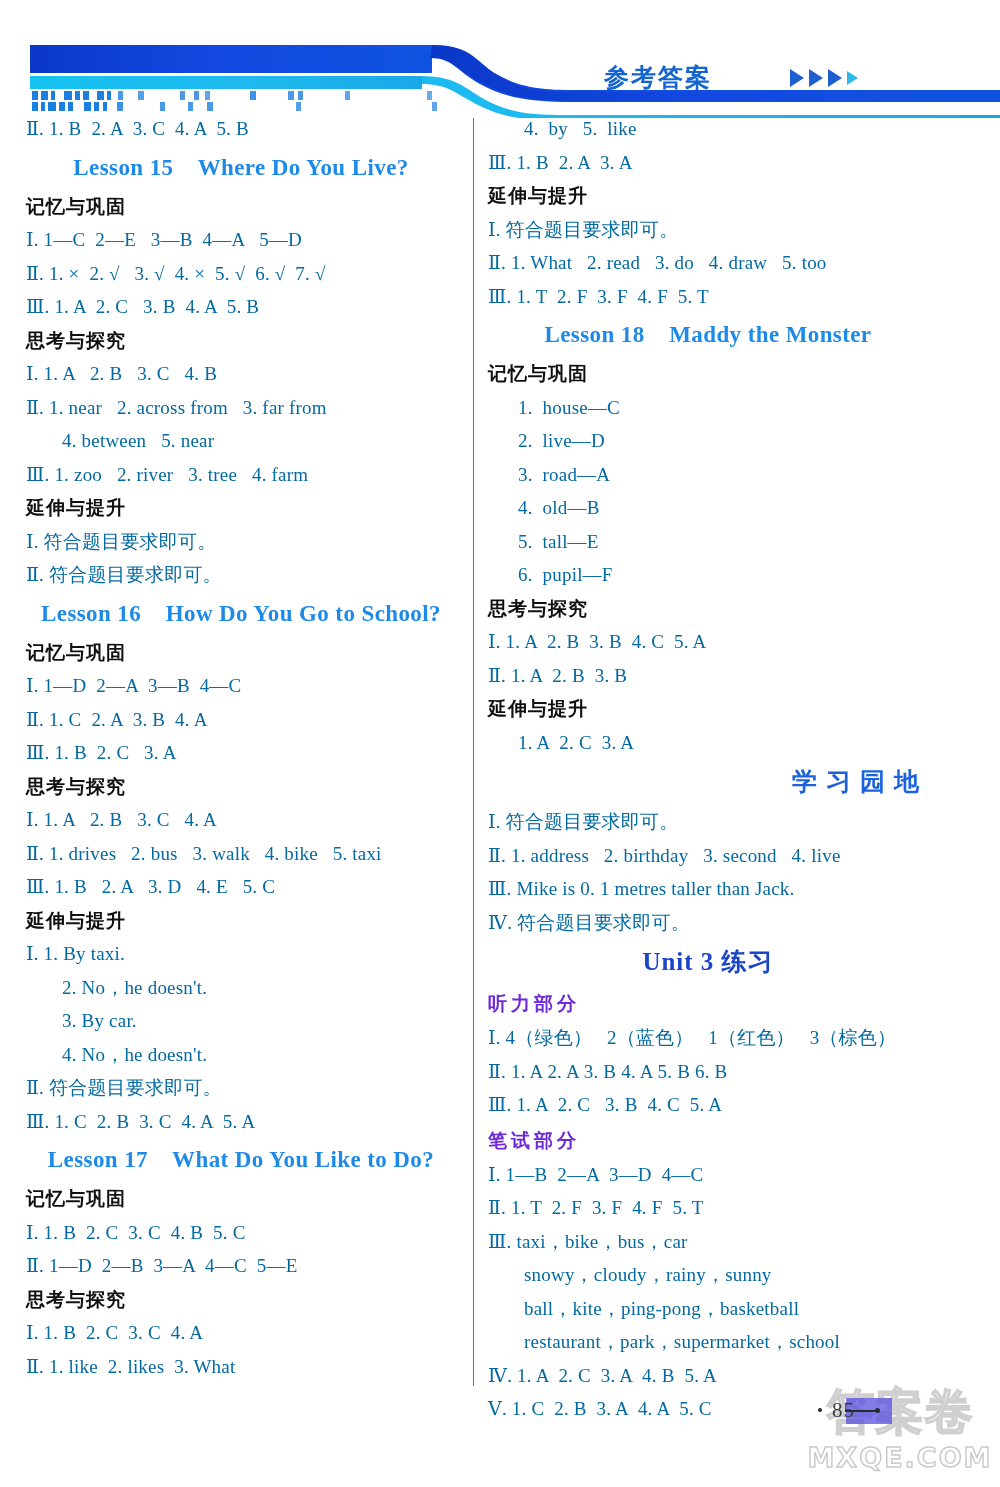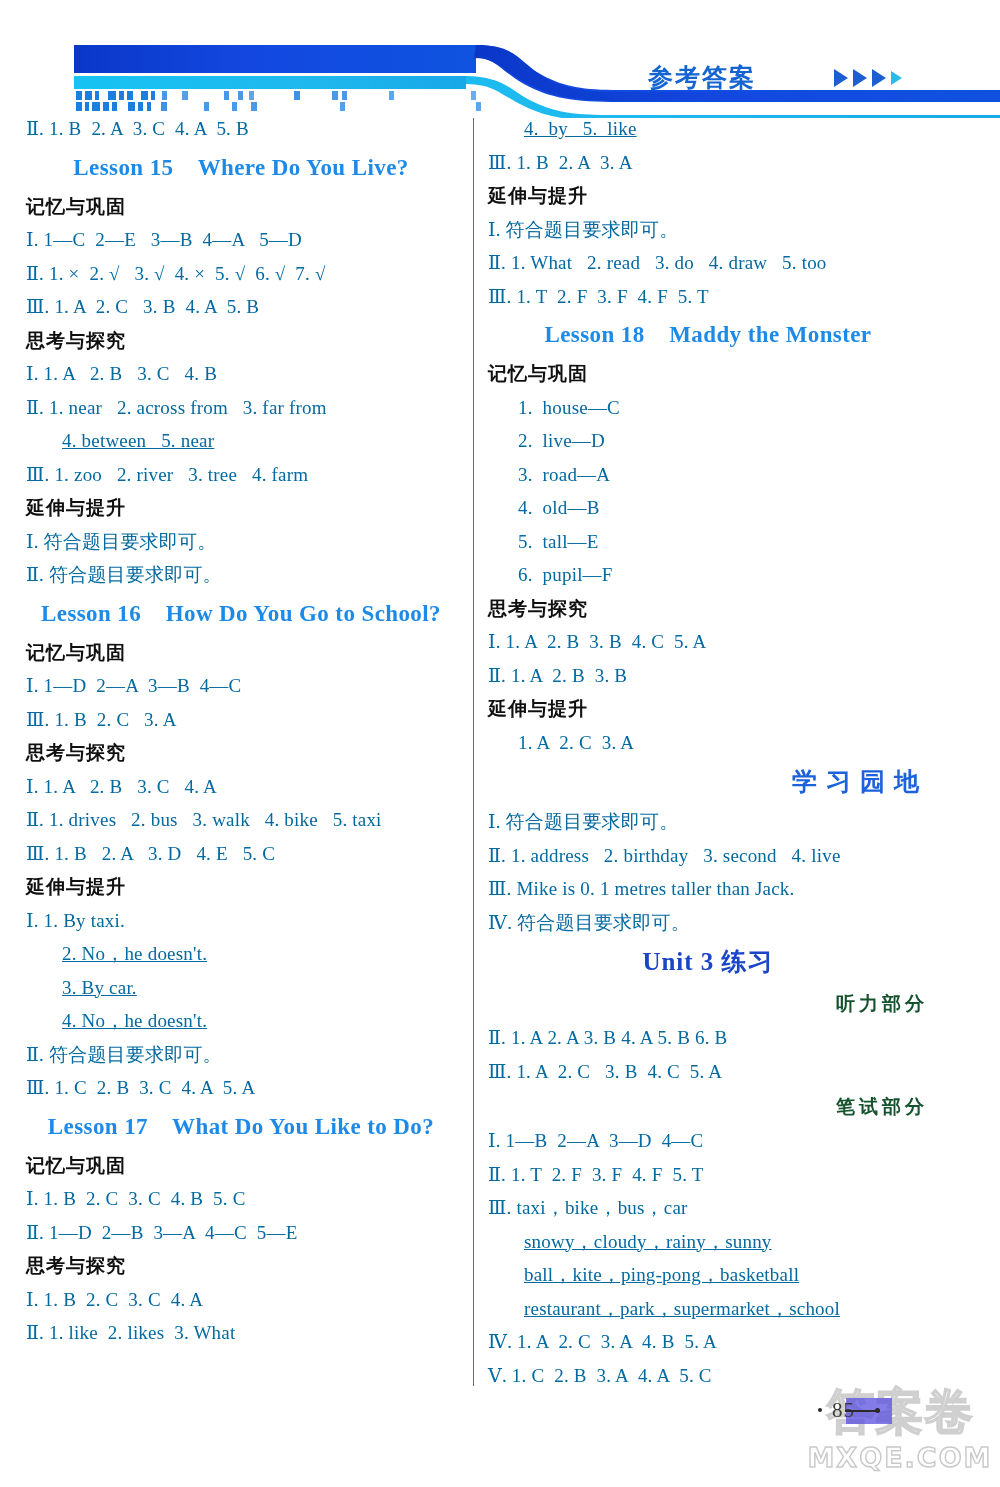--- a/index.html
+++ b/index.html
@@ -15,21 +15,20 @@
     color: #1b1b1b;
     overflow: hidden;
   }
 
   
   .header {
     position: absolute;
     left: 0; top: 0;
     width: 909px;
     height: 118px;
-    margin-left: 44px;
   }
   .band-wrap { position: absolute; left: 0; top: 0; width: 1000px; height: 118px; }
 
   .hdr-title {
     position: absolute;
     left: 604px;
     top: 61px;
     font-family: "DejaVu Sans", sans-serif;
     font-size: 25px;
     font-weight: bold;
@@ -74,21 +73,21 @@
   }
 
   
   .line {
     font-size: 19px;
     line-height: 33.5px;
     white-space: pre;
     color: #0369a1;
     letter-spacing: 0.2px;
   }
-  .line.indent1 { padding-left: 36px; text-decoration: underline; }
+  .line.indent1 { padding-left: 36px; }
   .line.indent2 { padding-left: 30px; }
 
   .cn-head {
     font-family: "DejaVu Sans", sans-serif;
     font-size: 19px;
     font-weight: bold;
     line-height: 33.5px;
     color: #101010;
     letter-spacing: 1px;
   }
@@ -121,22 +120,22 @@
     color: #1b45c8;
     text-align: center;
     letter-spacing: 1px;
     line-height: 46px;
   }
 
   .part-title {
     font-family: "DejaVu Sans", sans-serif;
     font-size: 19px;
     font-weight: bold;
-    color: #14532d;
-    text-align: right;
+    color: #6d28d9;
+    text-align: left;
     letter-spacing: 4px;
     line-height: 36px;
   }
   .page-num {
     position: absolute;
     left: 832px;
     top: 1398px;
     font-family: "Liberation Serif", serif;
     font-size: 21px;
     color: #3b3b3b;
@@ -284,20 +283,21 @@
     <div class="line">Ⅰ. 1. A   2. B   3. C   4. B</div>
     <div class="line">Ⅱ. 1. near   2. across from   3. far from</div>
     <div class="line indent1">4. between   5. near</div>
     <div class="line">Ⅲ. 1. zoo   2. river   3. tree   4. farm</div>
     <div class="cn-head">延伸与提升</div>
     <div class="line">Ⅰ. 符合题目要求即可。</div>
     <div class="line">Ⅱ. 符合题目要求即可。</div>
     <div class="lesson-head">Lesson 16    How Do You Go to School?</div>
     <div class="cn-head">记忆与巩固</div>
     <div class="line">Ⅰ. 1—D  2—A  3—B  4—C</div>
+    <div class="line">Ⅱ. 1. C  2. A  3. B  4. A</div>
     <div class="line">Ⅲ. 1. B  2. C   3. A</div>
     <div class="cn-head">思考与探究</div>
     <div class="line">Ⅰ. 1. A   2. B   3. C   4. A</div>
     <div class="line">Ⅱ. 1. drives   2. bus   3. walk   4. bike   5. taxi</div>
     <div class="line">Ⅲ. 1. B   2. A   3. D   4. E   5. C</div>
     <div class="cn-head">延伸与提升</div>
     <div class="line">Ⅰ. 1. By taxi.</div>
     <div class="line indent1">2. No，he doesn't.</div>
     <div class="line indent1">3. By car.</div>
     <div class="line indent1">4. No，he doesn't.</div>
@@ -332,20 +332,21 @@
     <div class="line">Ⅱ. 1. A  2. B  3. B</div>
     <div class="cn-head">延伸与提升</div>
     <div class="line indent2">1. A  2. C  3. A</div>
     <div class="section-title-cn">学习园地</div>
     <div class="line">Ⅰ. 符合题目要求即可。</div>
     <div class="line">Ⅱ. 1. address   2. birthday   3. second   4. live</div>
     <div class="line">Ⅲ. Mike is 0. 1 metres taller than Jack.</div>
     <div class="line">Ⅳ. 符合题目要求即可。</div>
     <div class="unit-title">Unit 3 练习</div>
     <div class="part-title">听力部分</div>
+    <div class="line">Ⅰ. 4（绿色）   2（蓝色）   1（红色）   3（棕色）</div>
     <div class="line">Ⅱ. 1. A 2. A 3. B 4. A 5. B 6. B</div>
     <div class="line">Ⅲ. 1. A  2. C   3. B  4. C  5. A</div>
     <div class="part-title">笔试部分</div>
     <div class="line">Ⅰ. 1—B  2—A  3—D  4—C</div>
     <div class="line">Ⅱ. 1. T  2. F  3. F  4. F  5. T</div>
     <div class="line">Ⅲ. taxi，bike，bus，car</div>
     <div class="line indent1">snowy，cloudy，rainy，sunny</div>
     <div class="line indent1">ball，kite，ping-pong，basketball</div>
     <div class="line indent1">restaurant，park，supermarket，school</div>
     <div class="line">Ⅳ. 1. A  2. C  3. A  4. B  5. A</div>

